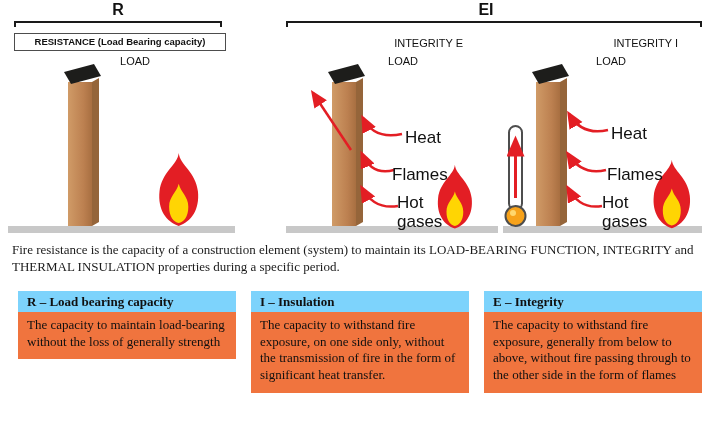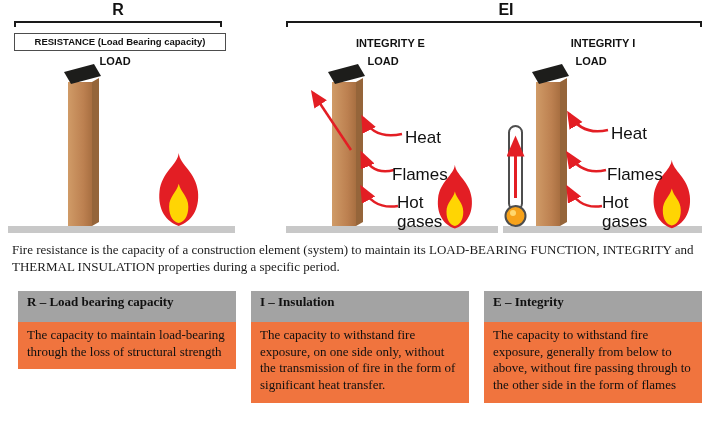--- a/index.html
+++ b/index.html
@@ -2,34 +2,34 @@
 <html><head>
 <meta charset="utf-8">
 <style>
   * { margin:0; padding:0; box-sizing:border-box; }
   body { background:#fff; }
   .screen {
     position:relative; width:720px; height:424px; background:#ffffff;
     font-family:"Liberation Sans", sans-serif; color:#111; overflow:hidden;
   }
   .abs { position:absolute; }
-  .diagram-label { font-size:11px; font-weight:bold; text-align:center; color:#111; }
+  .diagram-label { font-size:11px; font-weight:normal; text-align:right; color:#111; }
   .bracket-letter { font-size:16px; font-weight:bold; text-align:center; }
   .bracket { height:6px; border-top:2.5px solid #1a1a1a; border-left:2.5px solid #1a1a1a; border-right:2.5px solid #1a1a1a; }
   .resistance-box {
     border:1.5px solid #4d4d4d; height:18px; line-height:15px;
     font-size:9.5px; font-weight:bold; text-align:center; white-space:nowrap;
   }
   .anno { font-size:17px; color:#111; line-height:1.12; }
   .description {
     font-family:"Liberation Serif", serif; font-size:13px; line-height:1.32; color:#1a1a1a;
   }
   .cards { display:flex; gap:15px; align-items:flex-start; }
   .card { flex:1; font-family:"Liberation Serif", serif; color:#101010; }
-  .card-title { background:#a3a3a3; font-weight:bold; font-size:13px; padding:3px 9px 12px; }
+  .card-title { background:#7dd3fc; font-weight:bold; font-size:13px; padding:3px 9px 2px; }
   .card-body  { background:#f0743e; font-size:13px; line-height:1.28; padding:5px 9px 9px; }
 </style>
 </head>
 <body>
 
 <div class="screen">
 
   <svg class="abs" style="left:0;top:0;" width="720" height="238" viewBox="0 0 720 238">
     <defs>
       <linearGradient id="colGrad" x1="0" y1="0" x2="1" y2="0">
@@ -91,21 +91,21 @@
       <rect x="509" y="126" width="13" height="84" rx="6.5" fill="#ffffff" stroke="#4d4d4d" stroke-width="2"></rect>
       <line x1="515.5" y1="198" x2="515.5" y2="140" stroke="#e31e24" stroke-width="3" marker-end="url(#arrowhead)"></line>
       <circle cx="515.5" cy="216" r="10" fill="#f7a21a" stroke="#4d4d4d" stroke-width="2"></circle>
       <circle cx="513" cy="213" r="3" fill="#ffd76e"></circle>
     </g>
   </svg>
 
   <div class="abs bracket-letter" style="left:14px; top:1px; width:208px;">R</div>
   <div class="abs bracket" style="left:14px; top:21px; width:208px;"></div>
 
-  <div class="abs bracket-letter" style="left:298px; top:1px; width:416px;">EI</div>
+  <div class="abs bracket-letter" style="left:278px; top:1px; width:416px;">EI</div>
   <div class="abs bracket" style="left:286px; top:21px; width:416px;"></div>
 
   <div class="abs resistance-box" style="left:14px; top:33px; width:212px;">RESISTANCE (Load Bearing capacity)</div>
   <div class="abs diagram-label" style="left:80px; top:55px; width:70px;">LOAD</div>
 
   <div class="abs diagram-label" style="left:318px; top:37px; width:145px;">INTEGRITY E</div>
   <div class="abs diagram-label" style="left:348px; top:55px; width:70px;">LOAD</div>
 
   <div class="abs diagram-label" style="left:528px; top:37px; width:150px;">INTEGRITY I</div>
   <div class="abs diagram-label" style="left:556px; top:55px; width:70px;">LOAD</div>
@@ -116,21 +116,21 @@
 
   <div class="abs anno" style="left:611px; top:124px;">Heat</div>
   <div class="abs anno" style="left:607px; top:165px;">Flames</div>
   <div class="abs anno" style="left:602px; top:193px; width:42px;">Hot gases</div>
 
   <p class="abs description" style="left:12px; top:241px; width:702px;">Fire resistance is the capacity of a construction element (system) to maintain its LOAD-BEARING FUNCTION, INTEGRITY and THERMAL INSULATION properties during a specific period.</p>
 
   <div class="abs cards" style="left:18px; top:291px; width:684px;">
     <div class="card">
       <div class="card-title">R – Load bearing capacity</div>
-      <div class="card-body">The capacity to maintain load-bearing through the loss of structural strength</div>
+      <div class="card-body">The capacity to maintain load-bearing without the loss of generally strength</div>
     </div>
     <div class="card">
       <div class="card-title">I – Insulation</div>
       <div class="card-body">The capacity to withstand fire exposure, on one side only, without the transmission of fire in the form of significant heat transfer.</div>
     </div>
     <div class="card">
       <div class="card-title">E – Integrity</div>
       <div class="card-body">The capacity to withstand fire exposure, generally from below to above, without fire passing through to the other side in the form of flames</div>
     </div>
   </div>

